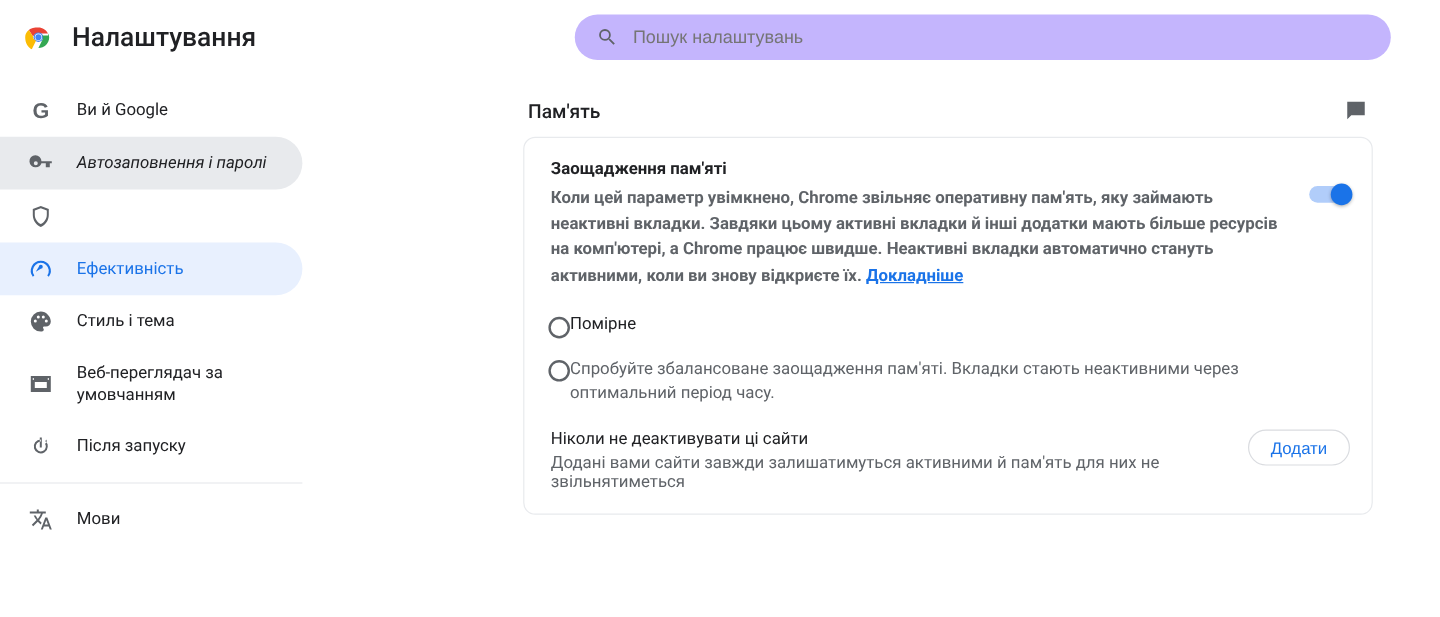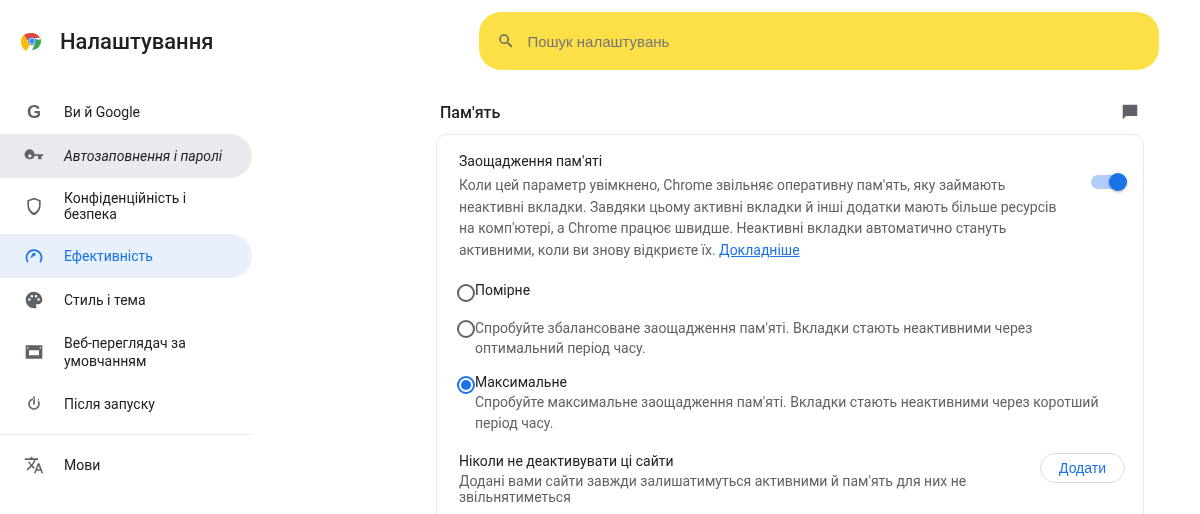--- a/index.html
+++ b/index.html
@@ -2,21 +2,21 @@
 <html><head>
   <meta charset="utf-8">
   <style>
     * { margin: 0; padding: 0; box-sizing: border-box; }
     body { font-family: "Segoe UI", Roboto, Arial, sans-serif; font-size: 14px; color: #202124; background: #fff; width: 1200px; height: 514px; overflow: hidden; }
 
     .header { display: flex; align-items: center; padding: 12px 16px 12px 20px; gap: 16px; }
     .chrome-logo { width: 24px; height: 24px; flex-shrink: 0; }
     .header-title { font-size: 22px; font-weight: 500; color: #202124; }
     .search-container { flex-grow: 1; margin-left: 250px; max-width: 680px;}
-    .search-box { display: flex; align-items: center; background: #fde047; border-radius: 22px; padding: 20px 18px; gap: 12px; }
+    .search-box { display: flex; align-items: center; background: #c4b5fd; border-radius: 22px; padding: 10px 18px; gap: 12px; }
     .search-icon { width: 18px; height: 18px; fill: #5f6368; flex-shrink: 0; }
     .search-input { border: none; background: transparent; outline: none; font-size: 15px; color: #5f6368; width: 100%; }
 
     .layout { display: flex; }
 
     .sidebar { width: 260px; padding: 8px 8px 8px 0; flex-shrink: 0; }
     .sidebar-item { display: flex; align-items: center; gap: 20px; padding: 12px 14px 12px 24px; border-radius: 0 24px 24px 0; cursor: pointer; color: #202124; font-size: 14px; }
     .sidebar-item.highlighted { background: #e8eaed; font-style: italic; }
     .sidebar-item.selected { background: #e8f0fe; color: #1a73e8; }
     .sidebar-item.selected .sidebar-icon { fill: #1a73e8; }
@@ -25,21 +25,21 @@
     .sidebar-icon.g { font-family: Arial; font-weight: bold; font-size: 18px; color: #5f6368; }
     .sidebar hr { border: none; border-top: 1px solid #e8eaed; margin: 8px 0 8px 0; }
 
     .main { flex-grow: 1; padding: 0 16px 16px 16px; max-width: 740px; margin-left: 160px;}
     .section-header { display: flex; justify-content: space-between; align-items: center; padding: 20px 4px 12px 4px; }
     .section-title { font-size: 16px; font-weight: 500; color: #202124; }
     .feedback-icon { width: 20px; height: 20px; fill: #5f6368; stroke: #5f6368; stroke-width: 1.5; }
 
     .card { border: 1px solid #e8eaed; border-radius: 10px; padding: 18px 0 18px 0; }
     .memory-block { display: flex; align-items: flex-start; padding: 0 18px 0 22px; gap: 24px; }
-    .memory-text { flex-grow: 1; }
+    .memory-text { flex-grow: 1; font-weight: bold; }
     .memory-title { font-size: 14px; color: #202124; margin-bottom: 6px; }
     .memory-desc { font-size: 14px; color: #5f6368; line-height: 1.55; }
     .learn-more { color: #1a73e8; text-decoration: underline; cursor: pointer; }
 
     .toggle { position: relative; width: 34px; height: 14px; background: #8ab4f8aa; border-radius: 7px; flex-shrink: 0; margin-top: 22px; cursor: pointer; }
     .toggle-knob { position: absolute; width: 18px; height: 18px; background: #1a73e8; border-radius: 50%; right: -2px; top: -2px; box-shadow: 0 1px 3px rgba(0,0,0,.3); }
 
     .radio-list { padding: 14px 20px 0 20px; }
     .radio-row { display: flex; align-items: flex-start; gap: 0; padding: 6px 0 10px 0; cursor: pointer; }
     .radio-circle { width: 18px; height: 18px; border: 2px solid #5f6368; border-radius: 50%; flex-shrink: 0; margin-top: 2px; position: relative; }
@@ -86,21 +86,20 @@
     <div class="sidebar-item highlighted">
       <svg class="sidebar-icon" viewBox="0 0 24 24">
           <path d="M12.65 10A6 6 0 107 16a6 6 0 005.65-4H17v4h4v-4h2v-2H12.65zM7 14a2 2 0 112-2 2 2 0 01-2 2z"></path>
         </svg>
       <span class="sidebar-label">Автозаповнення і паролі</span>
     </div>
     <div class="sidebar-item">
       <svg class="sidebar-icon" viewBox="0 0 24 24">
           <path d="M12 2L4 5v6c0 5.55 3.84 10.74 8 12 4.16-1.26 8-6.45 8-12V5l-8-3zm0 18c-3-1.1-6-5.1-6-9V6.4l6-2.25 6 2.25V11c0 3.9-3 7.9-6 9z"></path>
         </svg>
-      <span class="sidebar-label">Конфіденційність і безпека</span>
     </div>
     <div class="sidebar-item selected">
       <svg class="sidebar-icon" viewBox="0 0 24 24">
           <path d="M12 4a10 10 0 00-8 16l1.5-1.3A8 8 0 1118.5 18.7L20 20A10 10 0 0012 4zm0 4a2 2 0 00-2 2l-3 5 5-3a2 2 0 000-4z"></path>
         </svg>
       <span class="sidebar-label">Ефективність</span>
     </div>
     <div class="sidebar-item">
       <svg class="sidebar-icon" viewBox="0 0 24 24">
           <path d="M12 2a10 10 0 000 20h1a2 2 0 002-2 2 2 0 00-.6-1.4 1 1 0 01.7-1.6H17a5 5 0 005-5c0-5-4.5-10-10-10zM6.5 13A1.5 1.5 0 118 11.5 1.5 1.5 0 016.5 13zm3-4A1.5 1.5 0 1111 7.5 1.5 1.5 0 019.5 9zm5 0A1.5 1.5 0 1116 7.5 1.5 1.5 0 0114.5 9zm3 4A1.5 1.5 0 1119 11.5 1.5 1.5 0 0117.5 13z"></path>
@@ -159,27 +158,20 @@
           <div class="radio-text">
             <div class="rt-label">Помірне</div>
           </div>
         </div>
         <div class="radio-row">
           <div class="radio-circle"></div>
           <div class="radio-text">
             <div class="rt-desc">Спробуйте збалансоване заощадження пам'яті. Вкладки стають неактивними через оптимальний період часу.</div>
           </div>
         </div>
-        <div class="radio-row">
-          <div class="radio-circle checked"></div>
-          <div class="radio-text">
-            <div class="rt-label">Максимальне</div>
-            <div class="rt-desc">Спробуйте максимальне заощадження пам'яті. Вкладки стають неактивними через коротший період часу.</div>
-          </div>
-        </div>
       </div>
 
       <div class="never-block">
         <div class="never-text">
           <div class="nv-title">Ніколи не деактивувати ці сайти</div>
           <div class="nv-desc">Додані вами сайти завжди залишатимуться активними й пам'ять для них не звільнятиметься</div>
         </div>
         <button class="add-btn">Додати</button>
       </div>
     </div>

